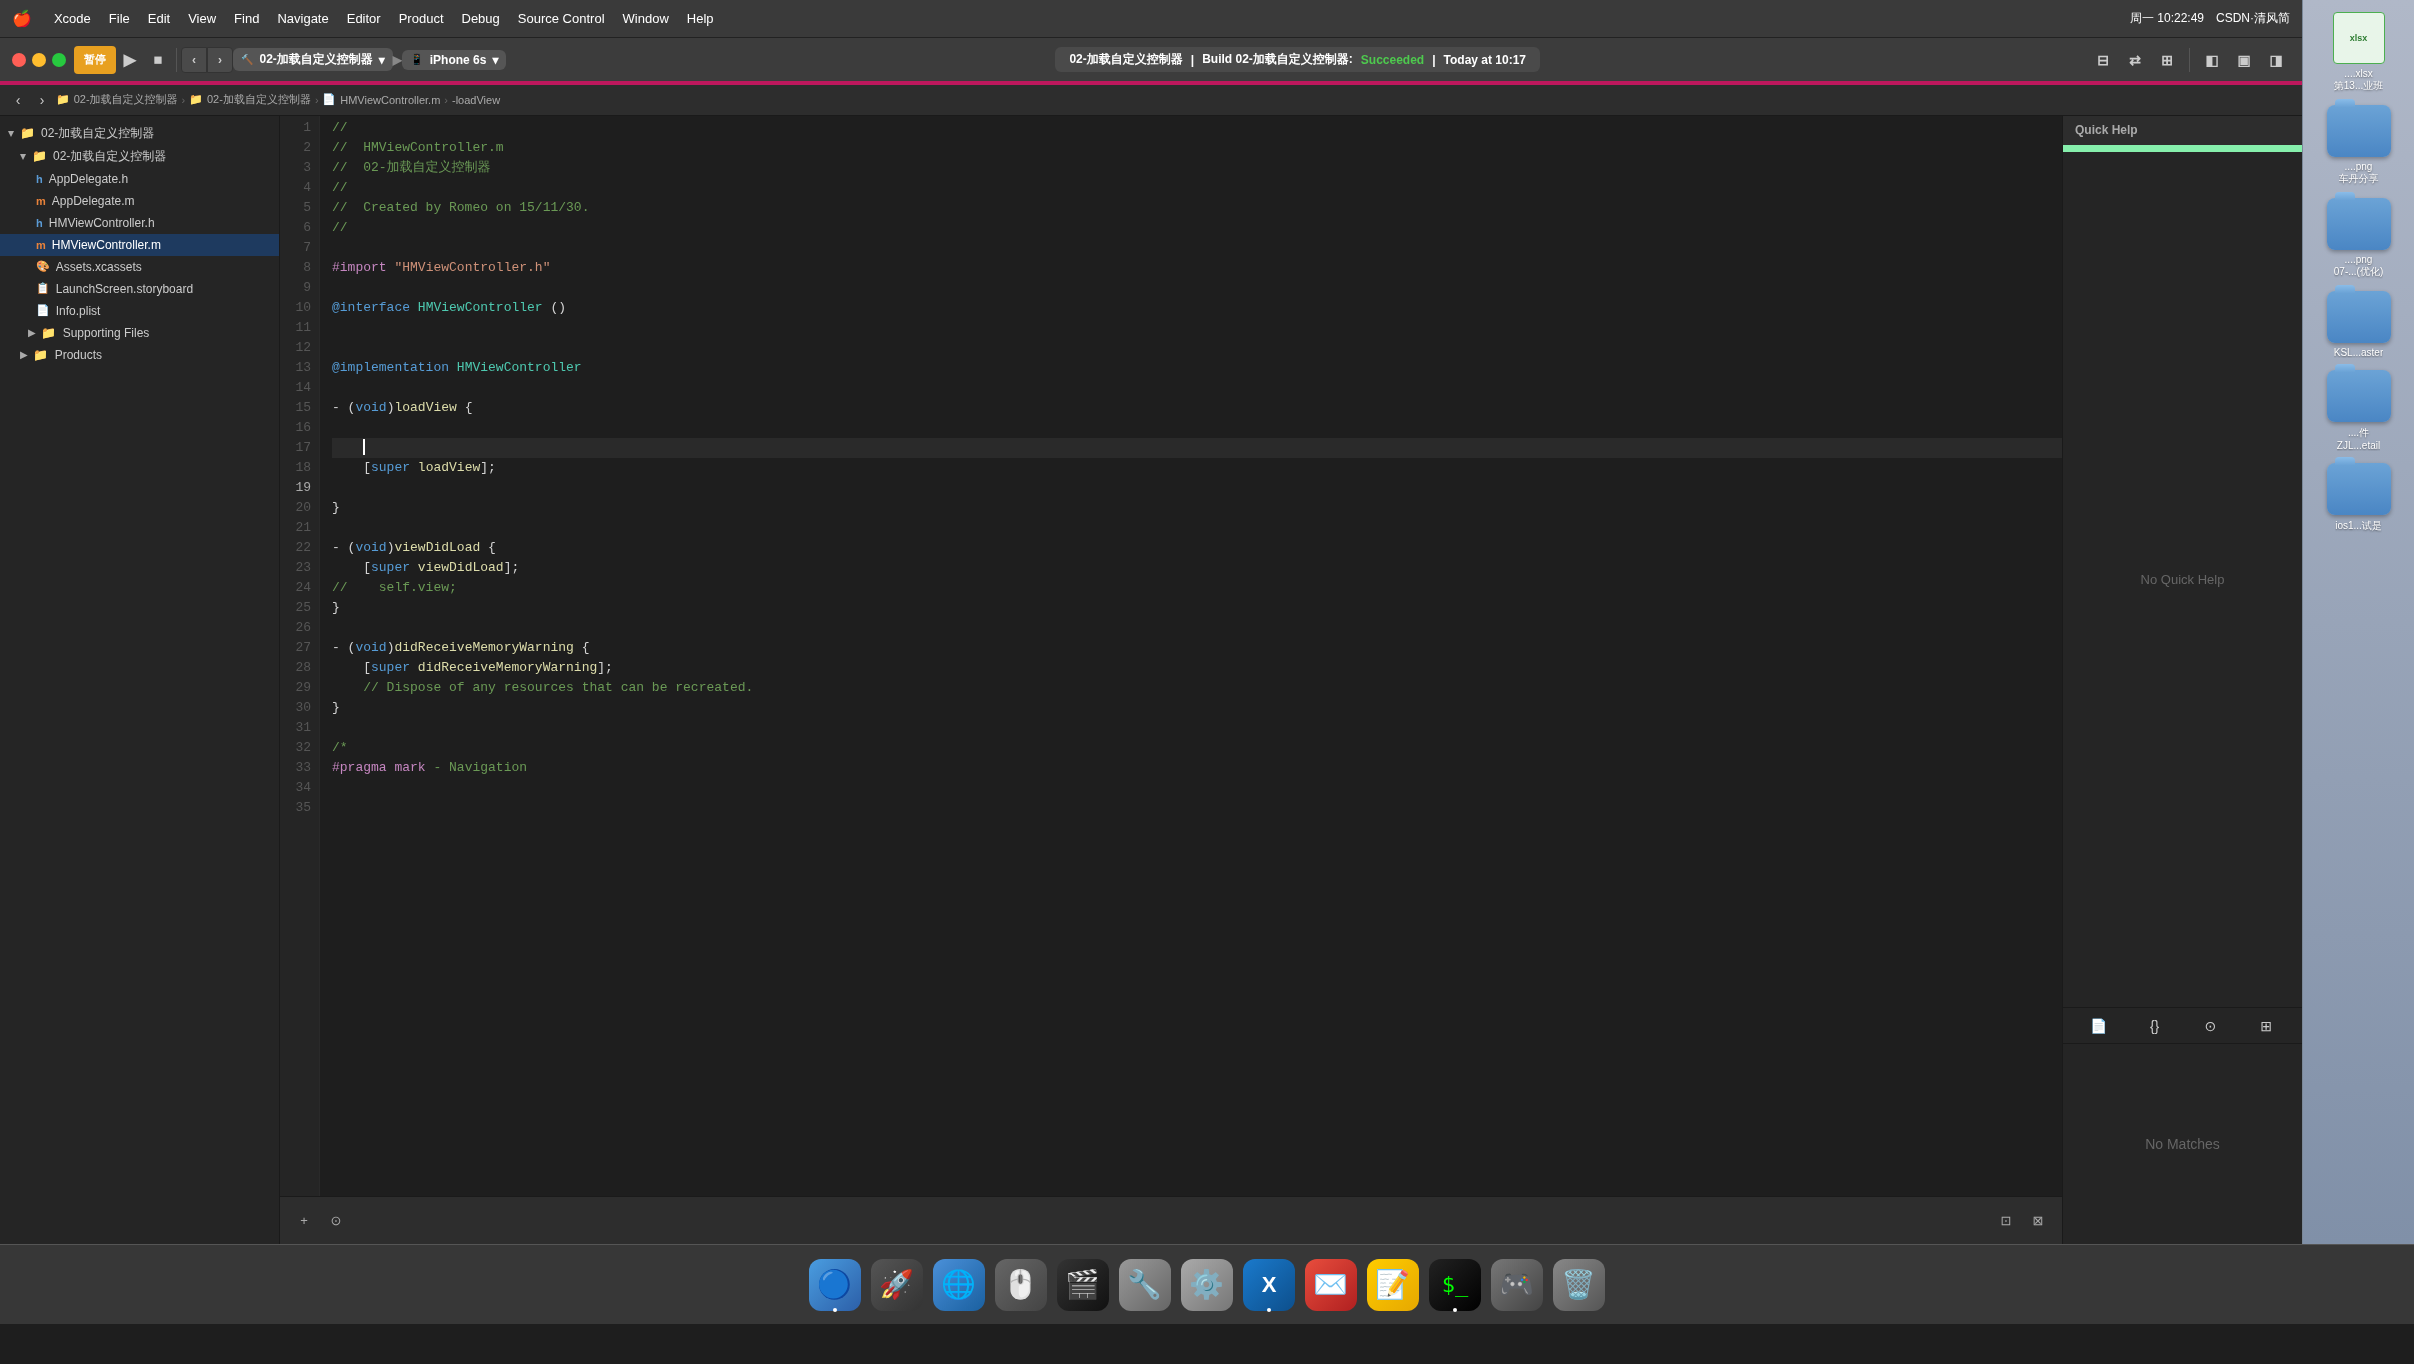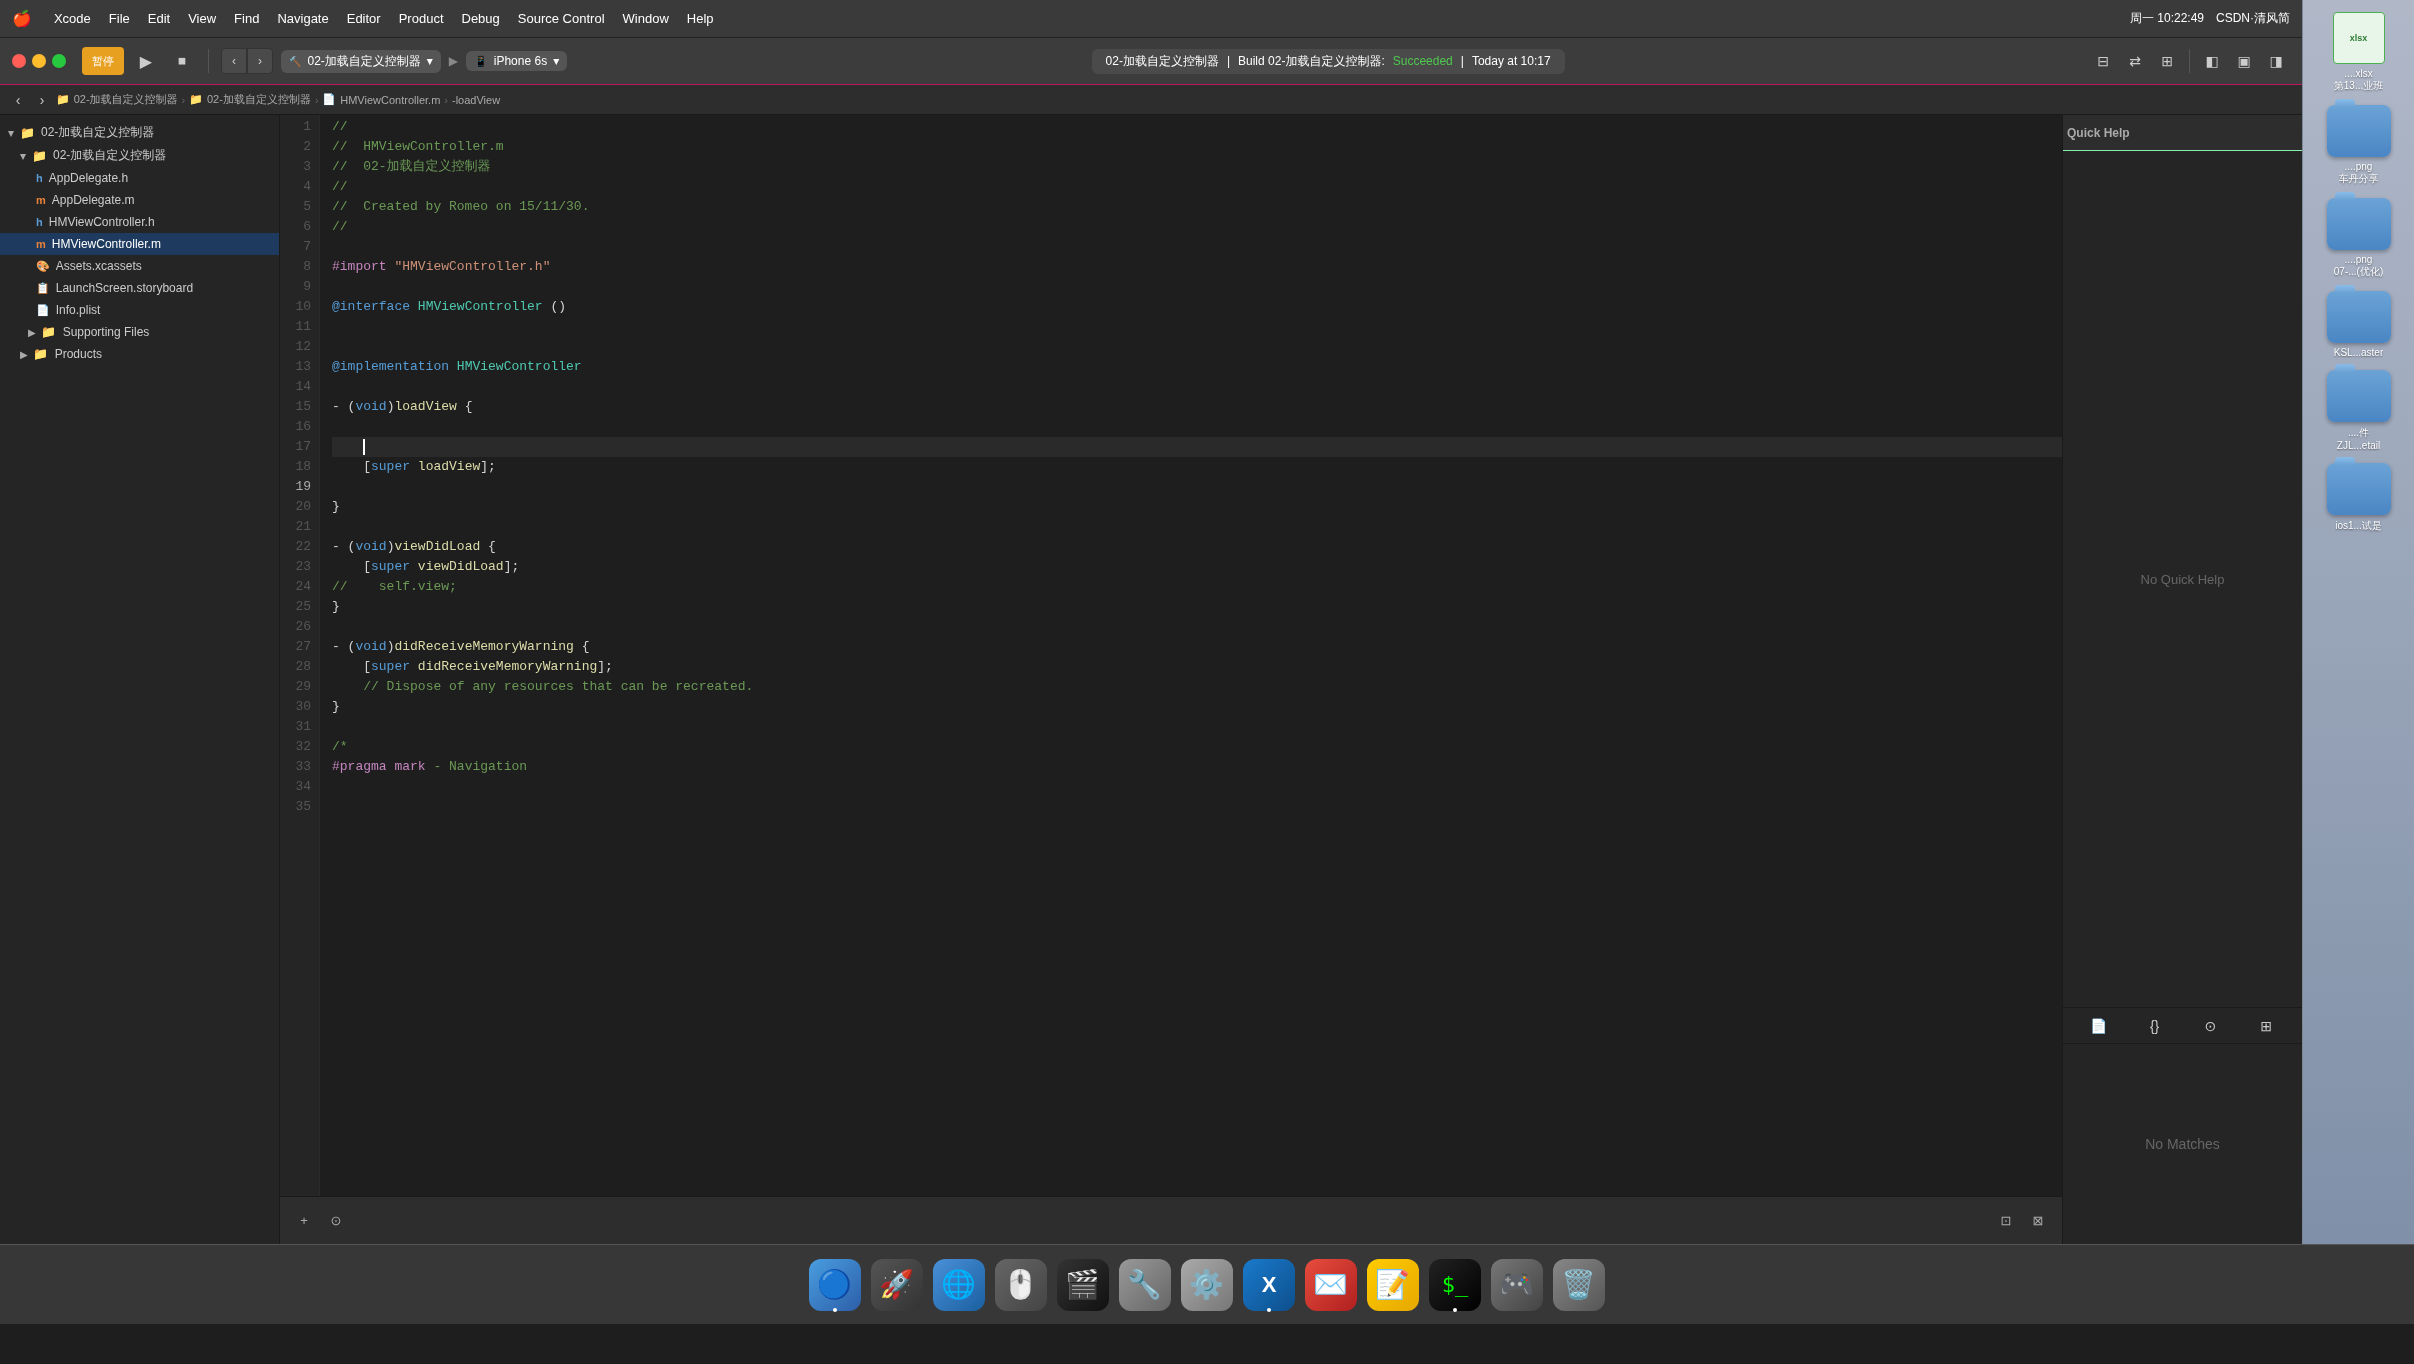--- a/index.html
+++ b/index.html
@@ -37,25 +37,26 @@
       display: flex;
       align-items: center;
       gap: 12px;
       font-size: 12px;
     }
 
     
     .toolbar {
       height: 50px;
       background: #3c3c3c;
-      border-bottom: 1px solid #be185d;
+      border-bottom: 4px solid #be185d;
       display: flex;
       align-items: center;
       padding: 0 12px;
-      gap: 8px;
+      gap: 0;
+      font-weight: bold;
     }
     .toolbar-btn {
       width: 28px;
       height: 28px;
       border-radius: 6px;
       display: flex;
       align-items: center;
       justify-content: center;
       cursor: pointer;
       color: #ccc;
@@ -257,24 +258,24 @@
     .right-panel {
       width: 240px;
       background: #252525;
       border-left: 1px solid #1a1a1a;
       display: flex;
       flex-direction: column;
     }
     .right-panel-header {
       height: 36px;
       background: #2d2d2d;
-      border-bottom: 1px solid #86efac;
-      display: flex;
-      align-items: center;
-      padding: 0 4px;
+      border-bottom: 7px solid #86efac;
+      display: flex;
+      align-items: center;
+      padding: 0 12px;
       font-size: 12px;
       color: #aaa;
       font-weight: 600;
     }
     .right-panel-body {
       flex: 1;
       display: flex;
       align-items: center;
       justify-content: center;
       color: #555;

